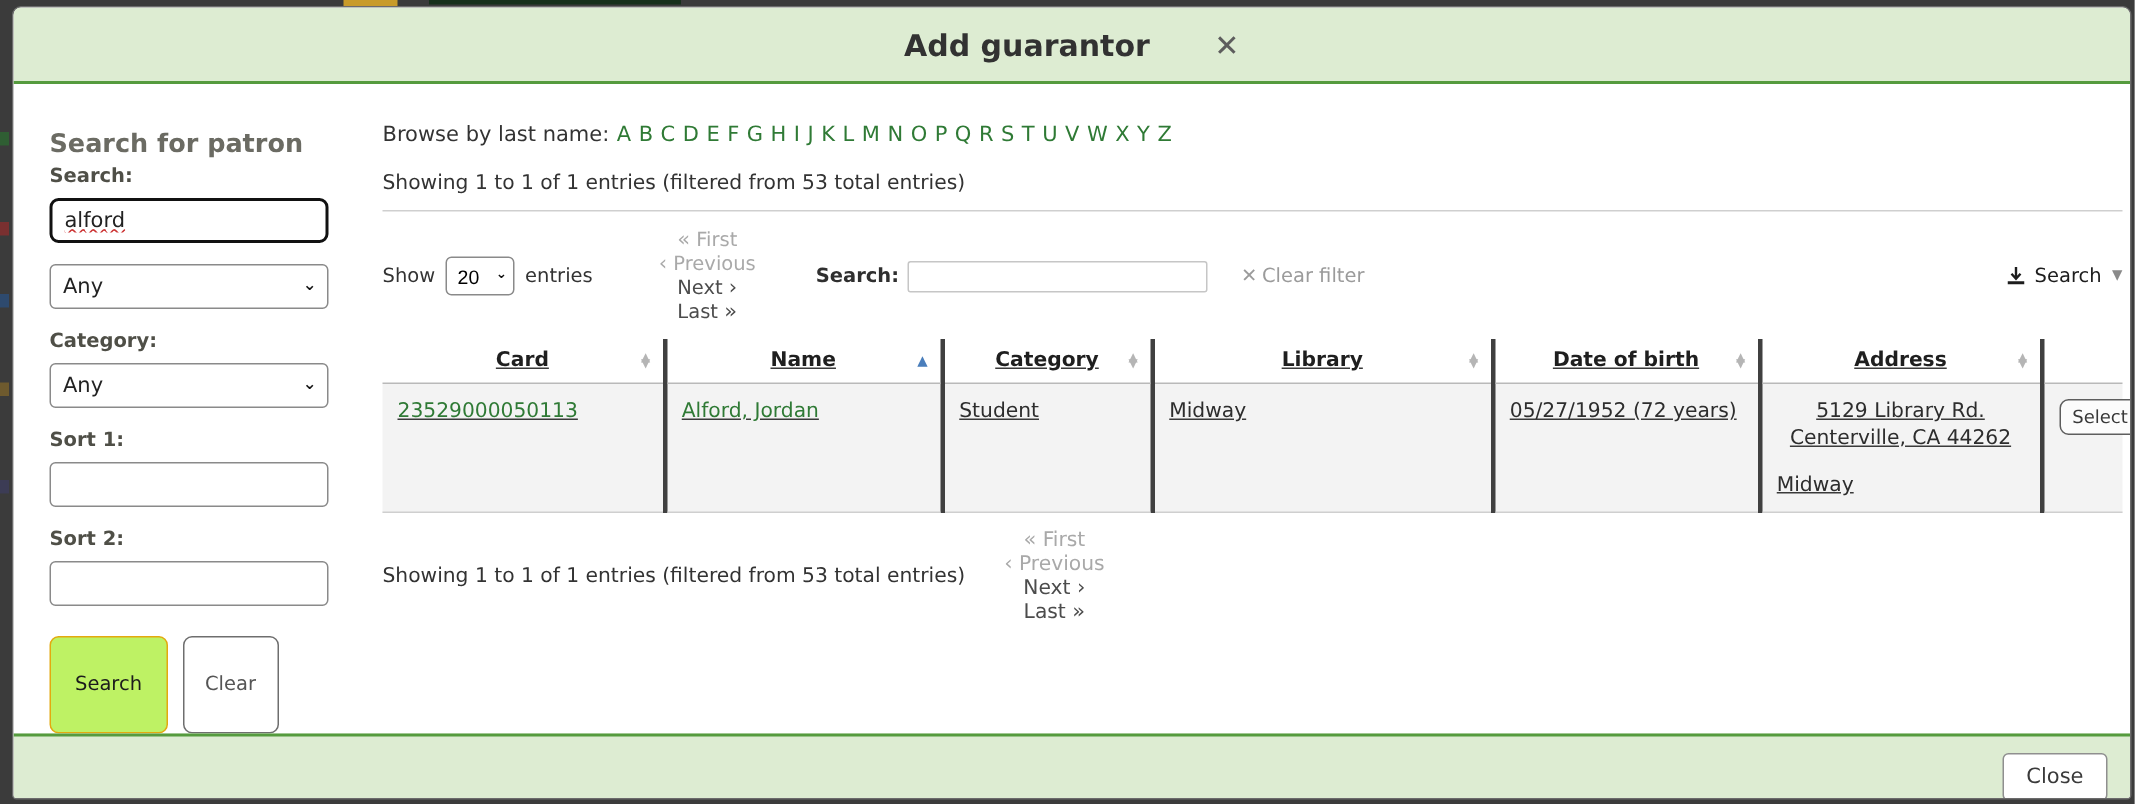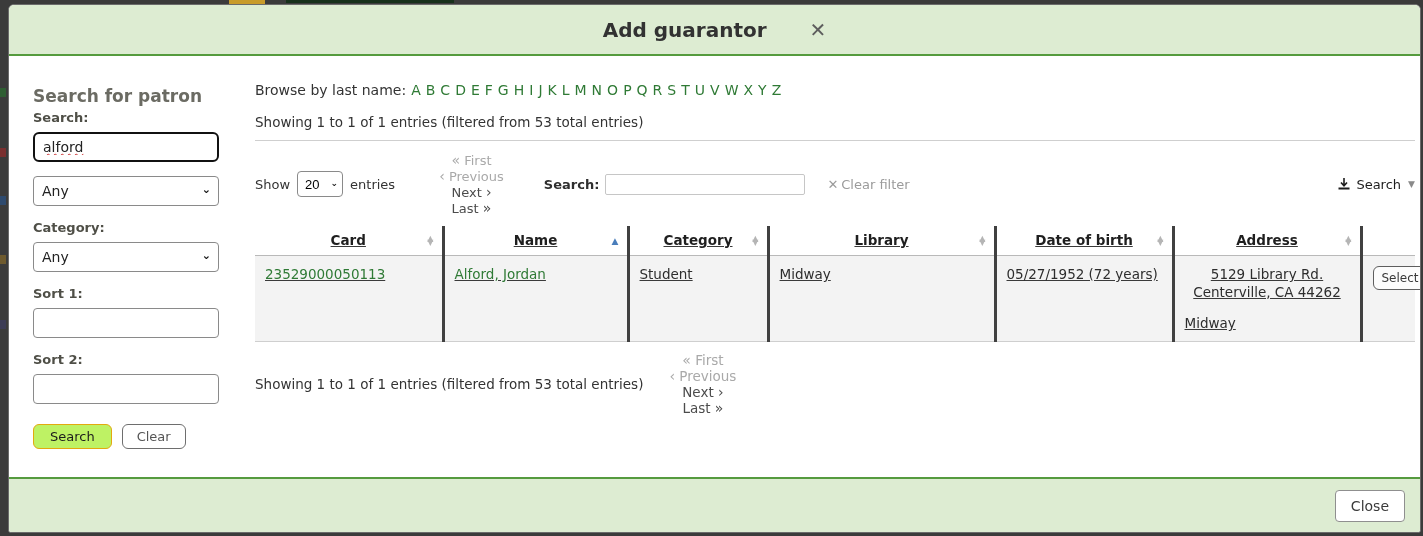--- a/index.html
+++ b/index.html
@@ -42,21 +42,21 @@
   .sb-input, .sb-select { width:186px; height:30px; border:1px solid #8a8a8a; border-radius:4px;
                           font-family:inherit; font-size:14px; padding:0 8px; color:#222; background:#fff; margin-bottom:14px; }
   .sb-search { border:2px solid #111; border-radius:6px; text-decoration:underline wavy #cc3333 1px; }
   .select-wrap { position:relative; width:186px; margin-bottom:14px; }
   .select-wrap .sb-select { margin-bottom:0; width:100%; appearance:none; -webkit-appearance:none; padding-right:20px; }
   .select-wrap .chev { position:absolute; right:8px; top:50%; transform:translateY(-58%); pointer-events:none;
                        font-size:11px; color:#111; font-weight:bold; }
   .sb-buttons { display:flex; gap:10px; margin-top:6px; }
   .btn-search { background:#bef264; border:1px solid #e3a90f; border-radius:6px; padding:0 16px;
                 font-size:13px; color:#1c1c1c; cursor:pointer; font-family:inherit;text-align:right; }
-  .btn-clear  { background:#fff; border:1px solid #6e6e6e; border-radius:6px; padding:4px 14px;
+  .btn-clear  { background:#fff; border:1px solid #6e6e6e; border-radius:6px; padding:24px 14px;
                 font-size:13px; color:#555; cursor:pointer; font-family:inherit; }
 
   
   .main { flex:1 1 auto; padding:26px 15px 0 8px; }
   .browse-line { font-size:14px; color:#333; margin-bottom:16px; }
   .letter-link { color:#2f7a35; text-decoration:none; margin-left:5px; cursor:pointer; }
   .summary-line { font-size:13.5px; color:#333; }
   .controls-divider { border:none; border-top:1px solid #cfcfcf; margin:10px 0 0 0; }
 
   .controls { display:flex; align-items:center; margin:11px 0 10px 0; font-size:13px; color:#333; }

